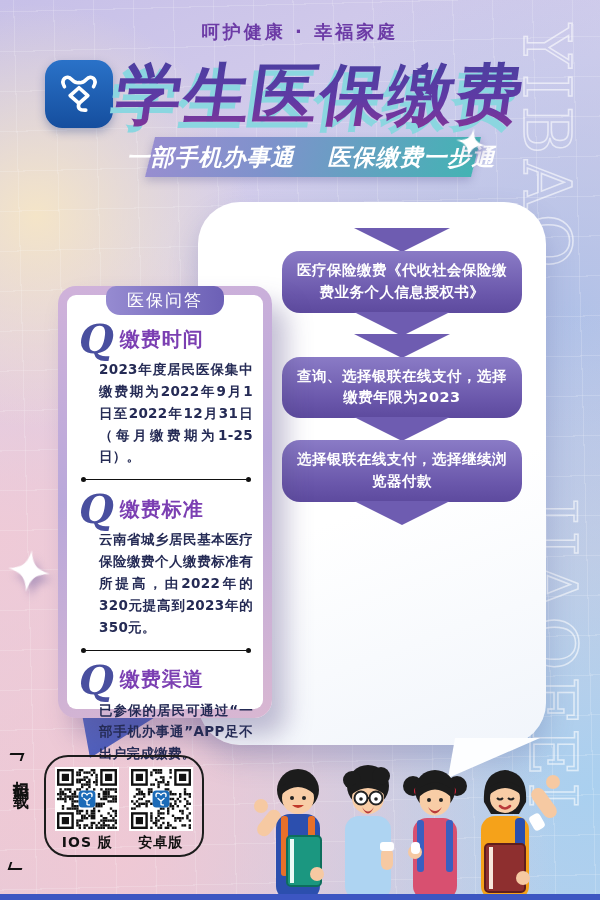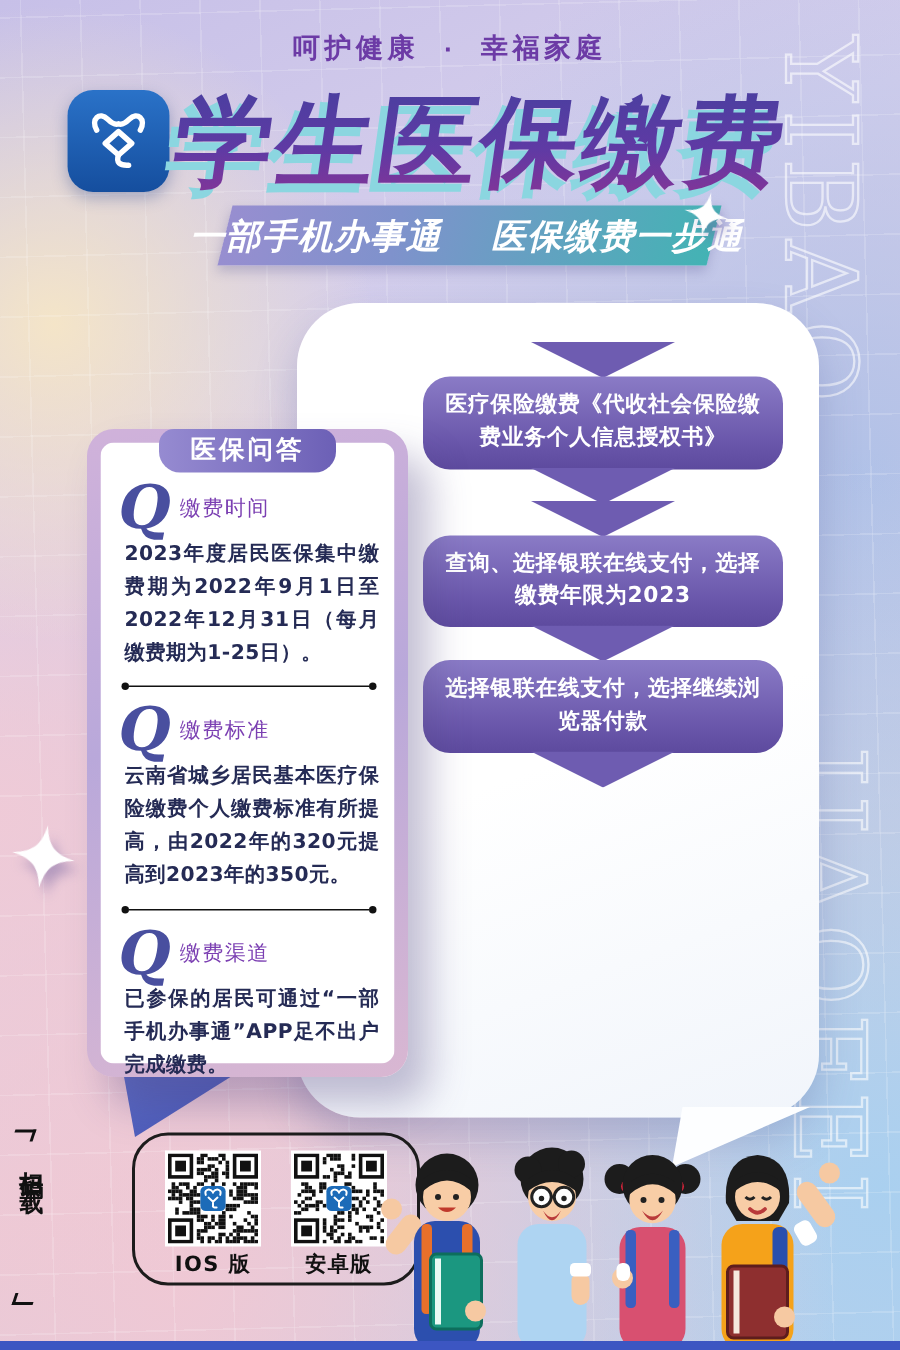--- a/index.html
+++ b/index.html
@@ -29,21 +29,21 @@
     font-family:"DejaVu Serif","Liberation Serif",serif;
     font-size:66px; font-weight:400; letter-spacing:6px;
     color:transparent; -webkit-text-stroke:1.5px rgba(255,255,255,.7);
     text-stroke:1.5px rgba(255,255,255,.7); opacity:.85; pointer-events:none;
   }
   .wm1{ left:508px; top:24px; }
   .wm2{ left:514px; top:498px; }
   
   .tagline{
     position:absolute; z-index:3; top:20px; left:0; width:600px; text-align:center;
-    font-size:18px; font-weight:800; letter-spacing:3px; color:#6c3ba6;font-family:Liberation Mono, monospace;
+    font-size:18px; font-weight:800; letter-spacing:3px; color:#6c3ba6;
   }
   .app-logo{
     position:absolute; z-index:3; left:45px; top:60px; width:68px; height:68px;
     border-radius:17px; background:linear-gradient(180deg,#2a72c8,#154e9e);
     box-shadow:0 4px 10px rgba(40,70,140,.35);
     display:flex; align-items:center; justify-content:center;
   }
   .main-title{
     position:absolute; z-index:3; left:116px; top:50px; width:460px; height:96px;
     font-size:66px; font-weight:900; letter-spacing:2px; transform:skewX(-8deg);
@@ -96,41 +96,41 @@
       linear-gradient(#fff,#fff) padding-box,
       linear-gradient(165deg,#d0b2da 0%,#b9a8da 45%,#d9b7d2 100%) border-box;
     box-shadow:14px 18px 26px rgba(80,70,130,.35);
   }
   .qa-tail{ position:absolute; z-index:3; left:68px; top:714px; }
   .qa-tab{
     position:absolute; left:50%; top:-9px; transform:translateX(-50%);
     width:118px; height:29px; line-height:29px; text-align:center;
     border-radius:10px 10px 14px 14px;
     background:linear-gradient(90deg,#968bd1,#6c60b6);
-    color:#fff; font-size:17px; font-weight:700; letter-spacing:2px;
+    color:#fff; font-size:17px; font-weight:400; letter-spacing:2px;
   }
   .qa-inner{ position:absolute; left:12px; right:10px; top:26px; }
   .qa-head{ display:flex; align-items:center; gap:6px; margin-bottom:2px; }
   .q-glyph{
     font-family:"DejaVu Serif","Liberation Serif",serif;
     font-size:40px; font-weight:800; font-style:italic; color:#494f9f; line-height:.9;
   }
-  .qa-title{ font-size:14px; font-weight:400; color:#7b3fb2; letter-spacing:1px; }
+  .qa-title{ font-size:20px; font-weight:700; color:#7b3fb2; letter-spacing:1px; }
   .qa-body{
-    margin-left:4px; font-size:13.5px; font-weight:600; color:#252b55;
+    margin-left:20px; font-size:13.5px; font-weight:600; color:#252b55;
     line-height:1.62; letter-spacing:.3px; text-align:justify;
   }
   .qa-divider{ display:flex; align-items:center; margin:9px 2px 9px 2px; }
   .qa-divider .dot{ width:5px; height:5px; border-radius:50%; background:#111; }
   .qa-divider .line{ flex:1; height:1px; background:#111; }
   
   .qr-panel{
-    position:absolute; z-index:4; left:44px; top:755px; width:192px; height:102px;
+    position:absolute; z-index:4; left:44px; top:755px; width:160px; height:102px;
     border:2px solid #1c1c1c; border-radius:24px; background:transparent;
-    display:flex; align-items:flex-start; justify-content:space-evenly; padding-top:10px;margin-left:44px;
+    display:flex; align-items:flex-start; justify-content:space-evenly; padding-top:10px;
   }
   .qr-item{ display:flex; flex-direction:column; align-items:center; gap:3px; }
   .qr-svg-wrap{ width:64px; height:64px; background:#fff; padding:2px; }
   .qr-label{ font-size:14px; font-weight:800; color:#111; letter-spacing:1px; }
   .scan-label{
     position:absolute; z-index:4; left:10px; top:768px;
     writing-mode:vertical-rl; font-size:16px; font-weight:800; color:#111;
     letter-spacing:4px;
   }
   .bracket{ position:absolute; z-index:4; width:14px; height:8px; }

